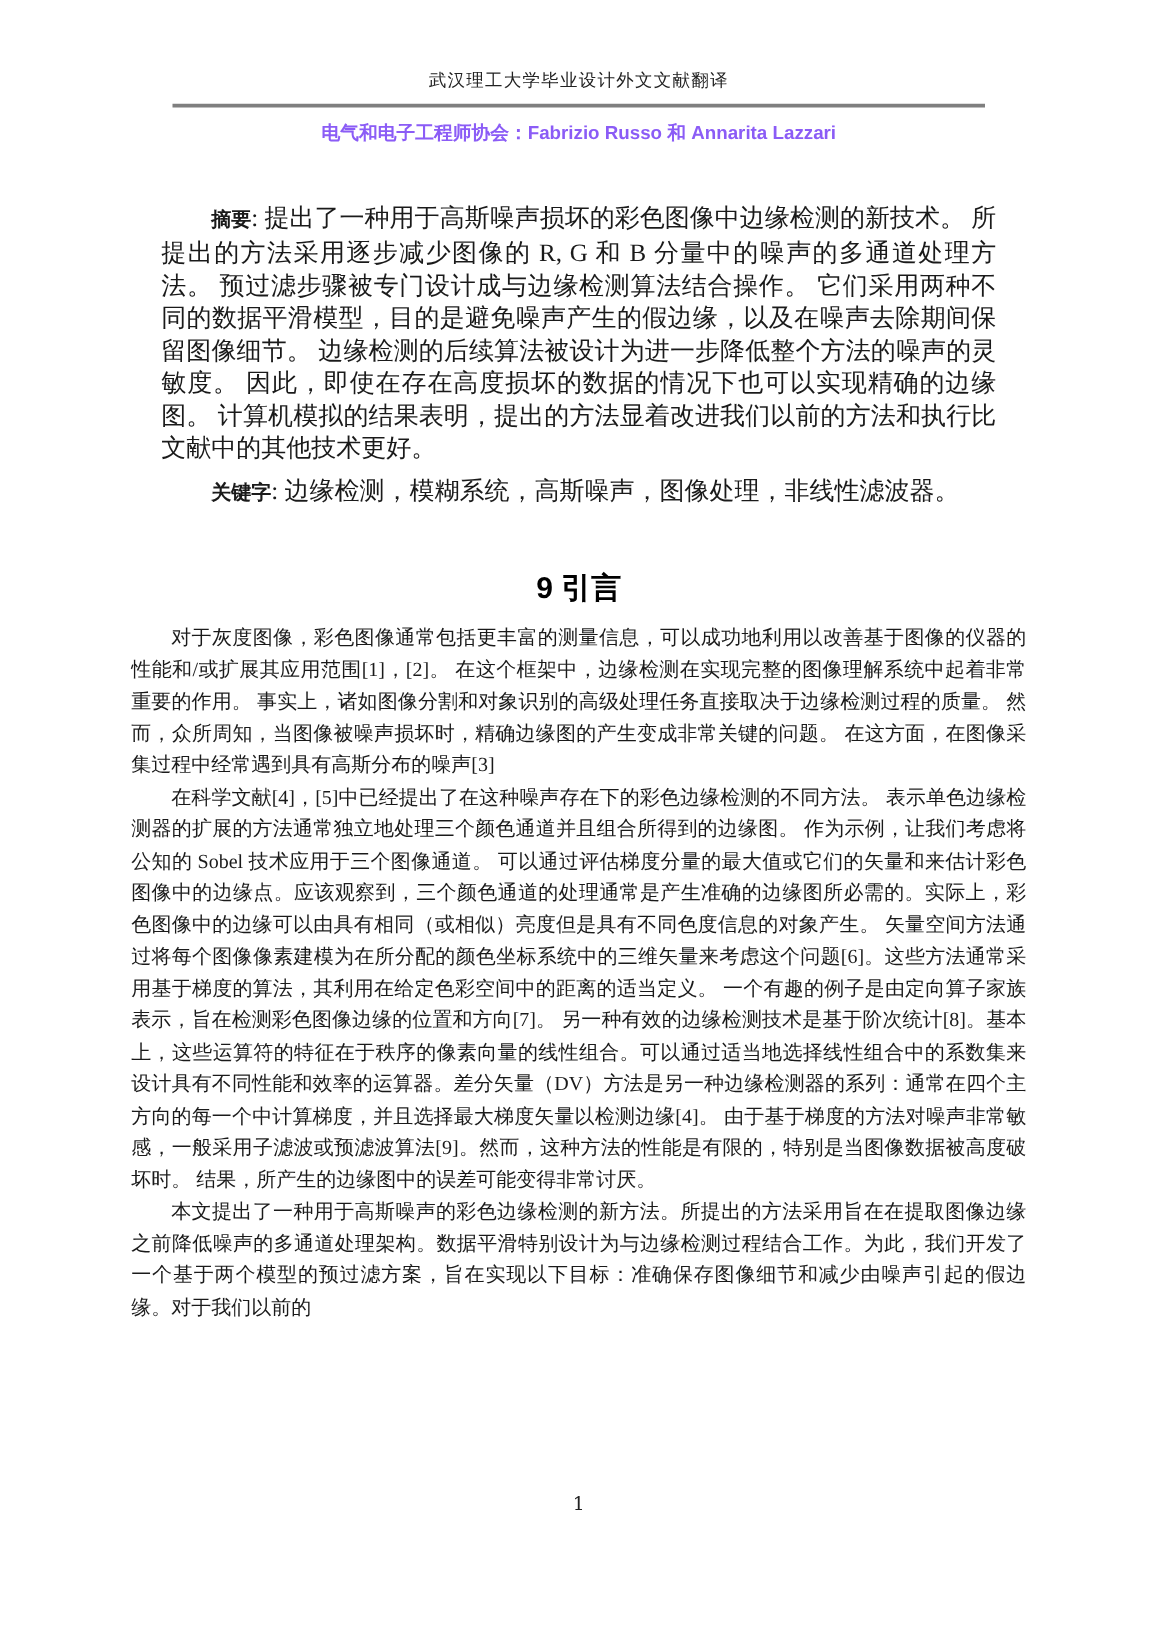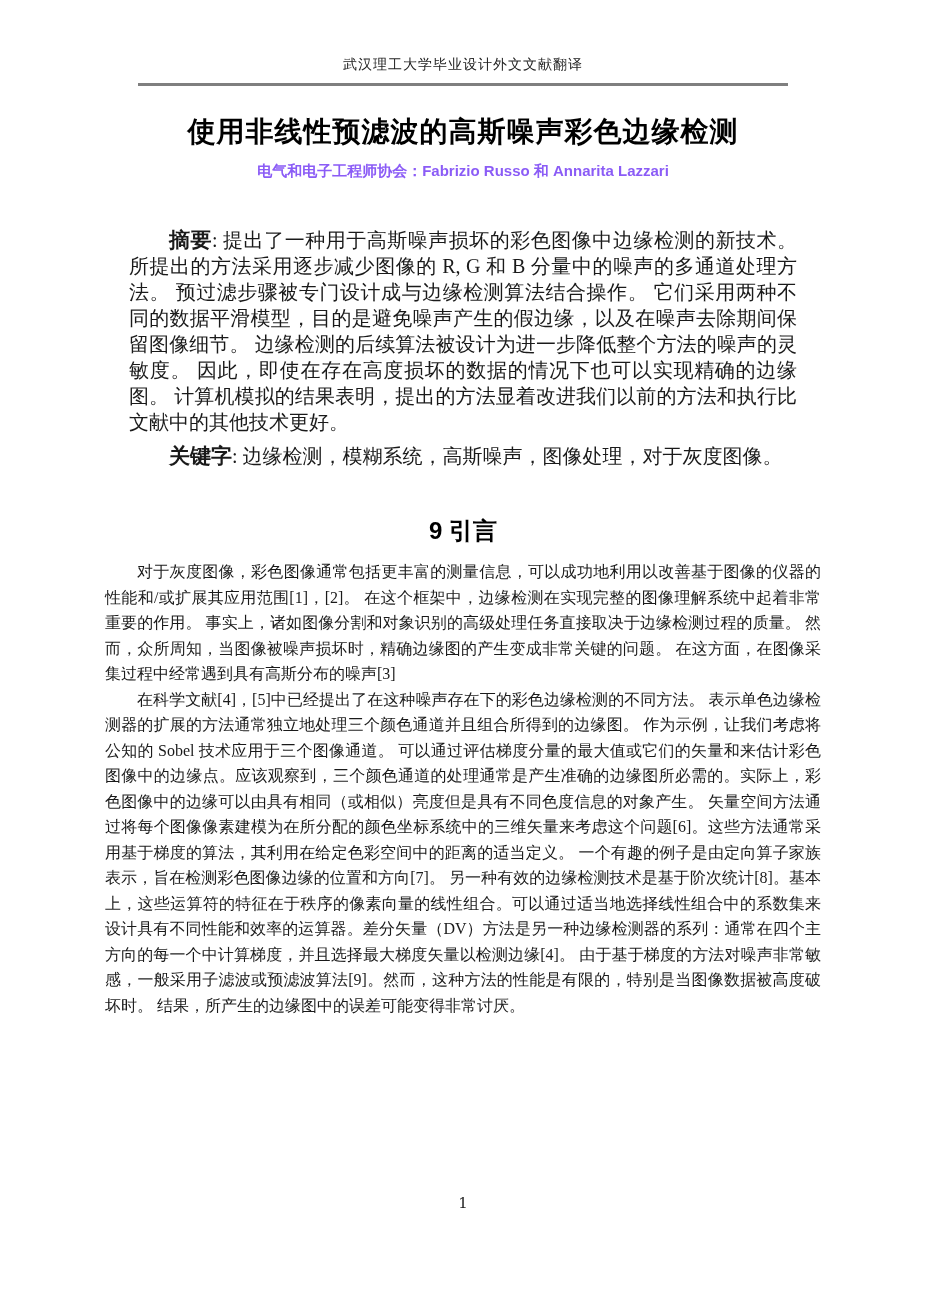--- a/index.html
+++ b/index.html
@@ -59,21 +59,21 @@
     margin: 46px 24px 0 24px;
     font-family: "Liberation Serif", "DejaVu Serif", serif;
     font-size: 20px;
     line-height: 26px;
     text-align: justify;
     text-indent: 2em;
   }
   .inline-label {
     font-family: "Liberation Sans", "DejaVu Sans", sans-serif;
     font-weight: bold;
-    font-size: 21px;
+    font-size: 16px;
   }
   .keywords {
     margin: 8px 24px 0 24px;
     font-family: "Liberation Serif", "DejaVu Serif", serif;
     font-size: 20px;
     line-height: 26px;
     text-align: left;
     text-indent: 2em;
   }
   
@@ -114,32 +114,32 @@
 </head>
 <body>
 
 <div class="page">
 
   <div class="header">
     <div class="header-text">武汉理工大学毕业设计外文文献翻译</div>
     <div class="header-rule"></div>
   </div>
 
-  <h1 class="doc-title">使用非线性预滤波的高斯噪声彩色边缘检测</h1>
 
   <div class="byline">电气和电子工程师协会：Fabrizio Russo 和 Annarita Lazzari</div>
 
   <p class="abstract"><span class="inline-label">摘要</span><span>: </span><span>提出了一种用于高斯噪声损坏的彩色图像中边缘检测的新技术。 所提出的方法采用逐步减少图像的 R, G 和 B 分量中的噪声的多通道处理方法。 预过滤步骤被专门设计成与边缘检测算法结合操作。 它们采用两种不同的数据平滑模型，目的是避免噪声产生的假边缘，以及在噪声去除期间保留图像细节。 边缘检测的后续算法被设计为进一步降低整个方法的噪声的灵敏度。 因此，即使在存在高度损坏的数据的情况下也可以实现精确的边缘图。 计算机模拟的结果表明，提出的方法显着改进我们以前的方法和执行比文献中的其他技术更好。</span></p>
 
-  <p class="keywords"><span class="inline-label">关键字</span><span>: </span><span>边缘检测，模糊系统，高斯噪声，图像处理，对于灰度图像。</span></p>
+  <p class="keywords"><span class="inline-label">关键字</span><span>: </span><span>边缘检测，模糊系统，高斯噪声，图像处理，非线性滤波器。</span></p>
 
   <h2 class="section-heading">9 引言</h2>
 
   <div class="body-text">
     <p>对于灰度图像，彩色图像通常包括更丰富的测量信息，可以成功地利用以改善基于图像的仪器的性能和/或扩展其应用范围[1]，[2]。 在这个框架中，边缘检测在实现完整的图像理解系统中起着非常重要的作用。 事实上，诸如图像分割和对象识别的高级处理任务直接取决于边缘检测过程的质量。 然而，众所周知，当图像被噪声损坏时，精确边缘图的产生变成非常关键的问题。 在这方面，在图像采集过程中经常遇到具有高斯分布的噪声[3]</p>
     <p>在科学文献[4]，[5]中已经提出了在这种噪声存在下的彩色边缘检测的不同方法。 表示单色边缘检测器的扩展的方法通常独立地处理三个颜色通道并且组合所得到的边缘图。 作为示例，让我们考虑将公知的 Sobel 技术应用于三个图像通道。 可以通过评估梯度分量的最大值或它们的矢量和来估计彩色图像中的边缘点。应该观察到，三个颜色通道的处理通常是产生准确的边缘图所必需的。实际上，彩色图像中的边缘可以由具有相同（或相似）亮度但是具有不同色度信息的对象产生。 矢量空间方法通过将每个图像像素建模为在所分配的颜色坐标系统中的三维矢量来考虑这个问题[6]。这些方法通常采用基于梯度的算法，其利用在给定色彩空间中的距离的适当定义。 一个有趣的例子是由定向算子家族表示，旨在检测彩色图像边缘的位置和方向[7]。 另一种有效的边缘检测技术是基于阶次统计[8]。基本上，这些运算符的特征在于秩序的像素向量的线性组合。可以通过适当地选择线性组合中的系数集来设计具有不同性能和效率的运算器。差分矢量（DV）方法是另一种边缘检测器的系列：通常在四个主方向的每一个中计算梯度，并且选择最大梯度矢量以检测边缘[4]。 由于基于梯度的方法对噪声非常敏感，一般采用子滤波或预滤波算法[9]。然而，这种方法的性能是有限的，特别是当图像数据被高度破坏时。 结果，所产生的边缘图中的误差可能变得非常讨厌。</p>
+    <p>本文提出了一种用于高斯噪声的彩色边缘检测的新方法。所提出的方法采用旨在在提取图像边缘之前降低噪声的多通道处理架构。数据平滑特别设计为与边缘检测过程结合工作。为此，我们开发了一个基于两个模型的预过滤方案，旨在实现以下目标：准确保存图像细节和减少由噪声引起的假边缘。对于我们以前的</p>
   </div>
 
   <div class="footer">
     <span class="page-number">1</span>
   </div>
 
 </div>
 
 </body></html>

